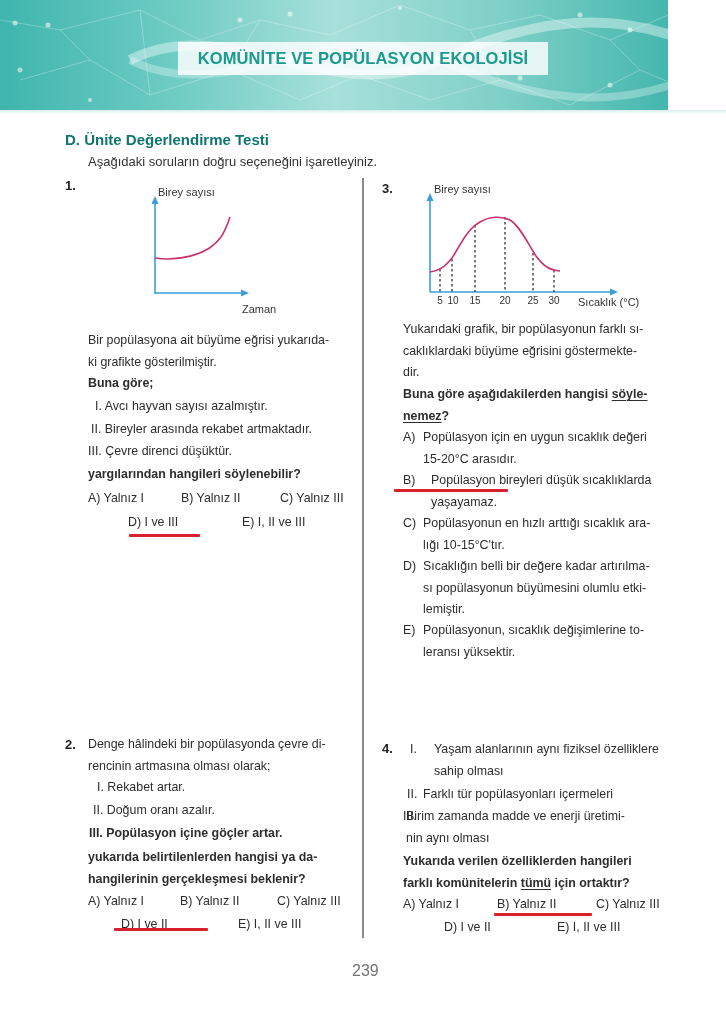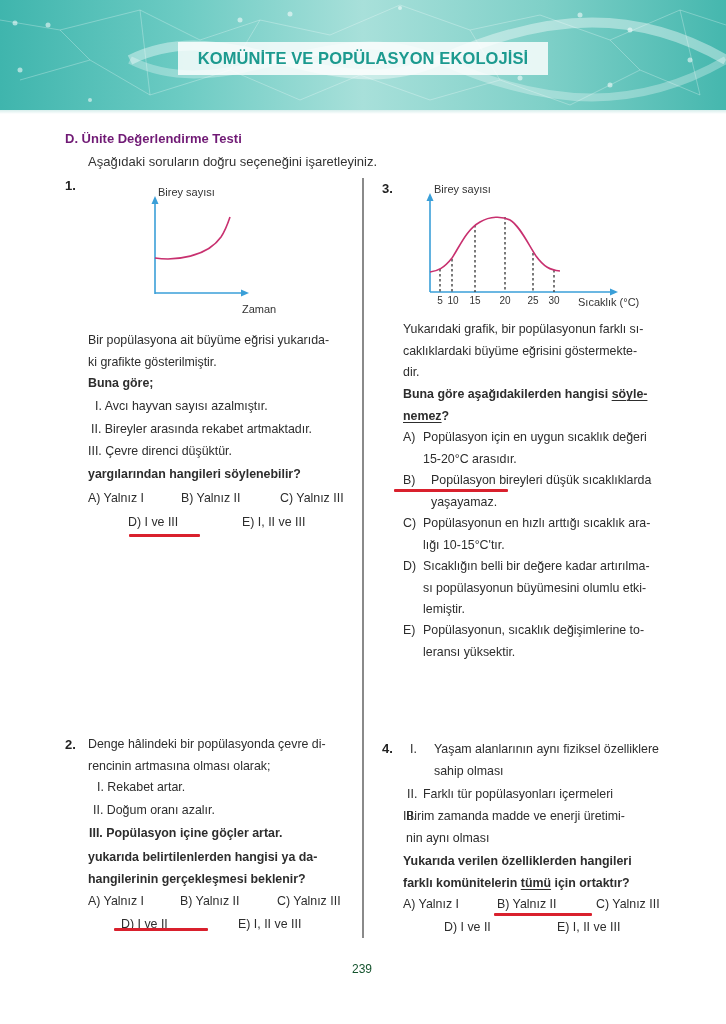--- a/index.html
+++ b/index.html
@@ -1,51 +1,51 @@
 <!DOCTYPE html>
 <html><head>
 <meta charset="utf-8">
 <style>
   * { margin:0; padding:0; box-sizing:border-box; }
   html, body { width:726px; height:1024px; background:#ffffff; overflow:hidden; }
   body { position:relative; font-family:"Liberation Sans", sans-serif; color:#2b2b2b; }
 
   .header {
-    position:absolute; left:0; top:0; width:726px; height:112px;
+    position:absolute; left:0; top:0; width:668px; height:112px;
     background: linear-gradient(90deg, #3fb5ad 0%, #6ccbc3 25%, #a8e0da 50%, #7fd0c8 75%, #45b7ae 100%);
     overflow:hidden;
   }
   .header svg.bg { position:absolute; left:0; top:0; }
   .title-box {
     position:absolute; left:178px; top:42px; width:370px; height:33px;
     background:rgba(255,255,255,0.82);
     display:flex; align-items:center; justify-content:center;
   }
   .title-text { font-weight:bold; font-size:16.5px; color:#1c9a8f; letter-spacing:0.1px; }
   .header-shadow { position:absolute; left:0; top:110px; width:726px; height:4px; background:linear-gradient(#d7eeec,#ffffff); }
 
-  .section-title { position:absolute; left:65px; top:131px; font-size:13px; font-weight:bold; color:#701a75; }
+  .section-title { position:absolute; left:65px; top:131px; font-size:15px; font-weight:bold; color:#0f766e; }
   .instruction { position:absolute; left:88px; top:154px; font-size:13px; color:#333; }
 
   .qnum { position:absolute; font-size:13px; font-weight:bold; color:#222; }
 
   .divider { position:absolute; left:362px; top:178px; width:1.5px; height:760px; background:#8a8a8a; }
 
   .text { position:absolute; font-size:12.4px; line-height:21.5px; color:#2d2d2d; }
   .bold { font-weight:bold; }
   .line { position:absolute; font-size:12.4px; color:#2d2d2d; white-space:nowrap; }
   .blk { display:block; }
   .ul { text-decoration:underline; text-decoration-thickness:1px; text-underline-offset:2px; }
 
   .red-mark { position:absolute; height:3px; background:#d9202d; border-radius:1px; }
 
   .axis-label { position:absolute; font-size:11px; color:#333; white-space:nowrap; }
   .tick-label { position:absolute; font-size:10px; color:#333; white-space:nowrap; transform:translateX(-50%); }
 
-  .page-number { position:absolute; left:352px; top:962px; font-size:12px; color:#14532d; }
+  .page-number { position:absolute; left:352px; top:962px; font-size:16px; color:#737373; }
 </style>
 </head>
 <body>
 
 <div class="header">
   <svg class="bg" width="726" height="112">
     <g stroke="#ffffff" stroke-opacity="0.35" stroke-width="0.8" fill="none">
       <path d="M0 20 L60 30 L140 10 L200 40 L260 20 L330 35 L400 5 L470 30 L540 15 L610 40 L680 10 L726 25"></path>
       <path d="M20 80 L90 60 L150 95 L230 70 L300 100 L360 75 L430 100 L500 80 L570 105 L640 70 L700 95"></path>
       <path d="M60 30 L90 60 M140 10 L150 95 M260 20 L230 70 M470 30 L500 80 M610 40 L640 70 M680 10 L700 95"></path>

